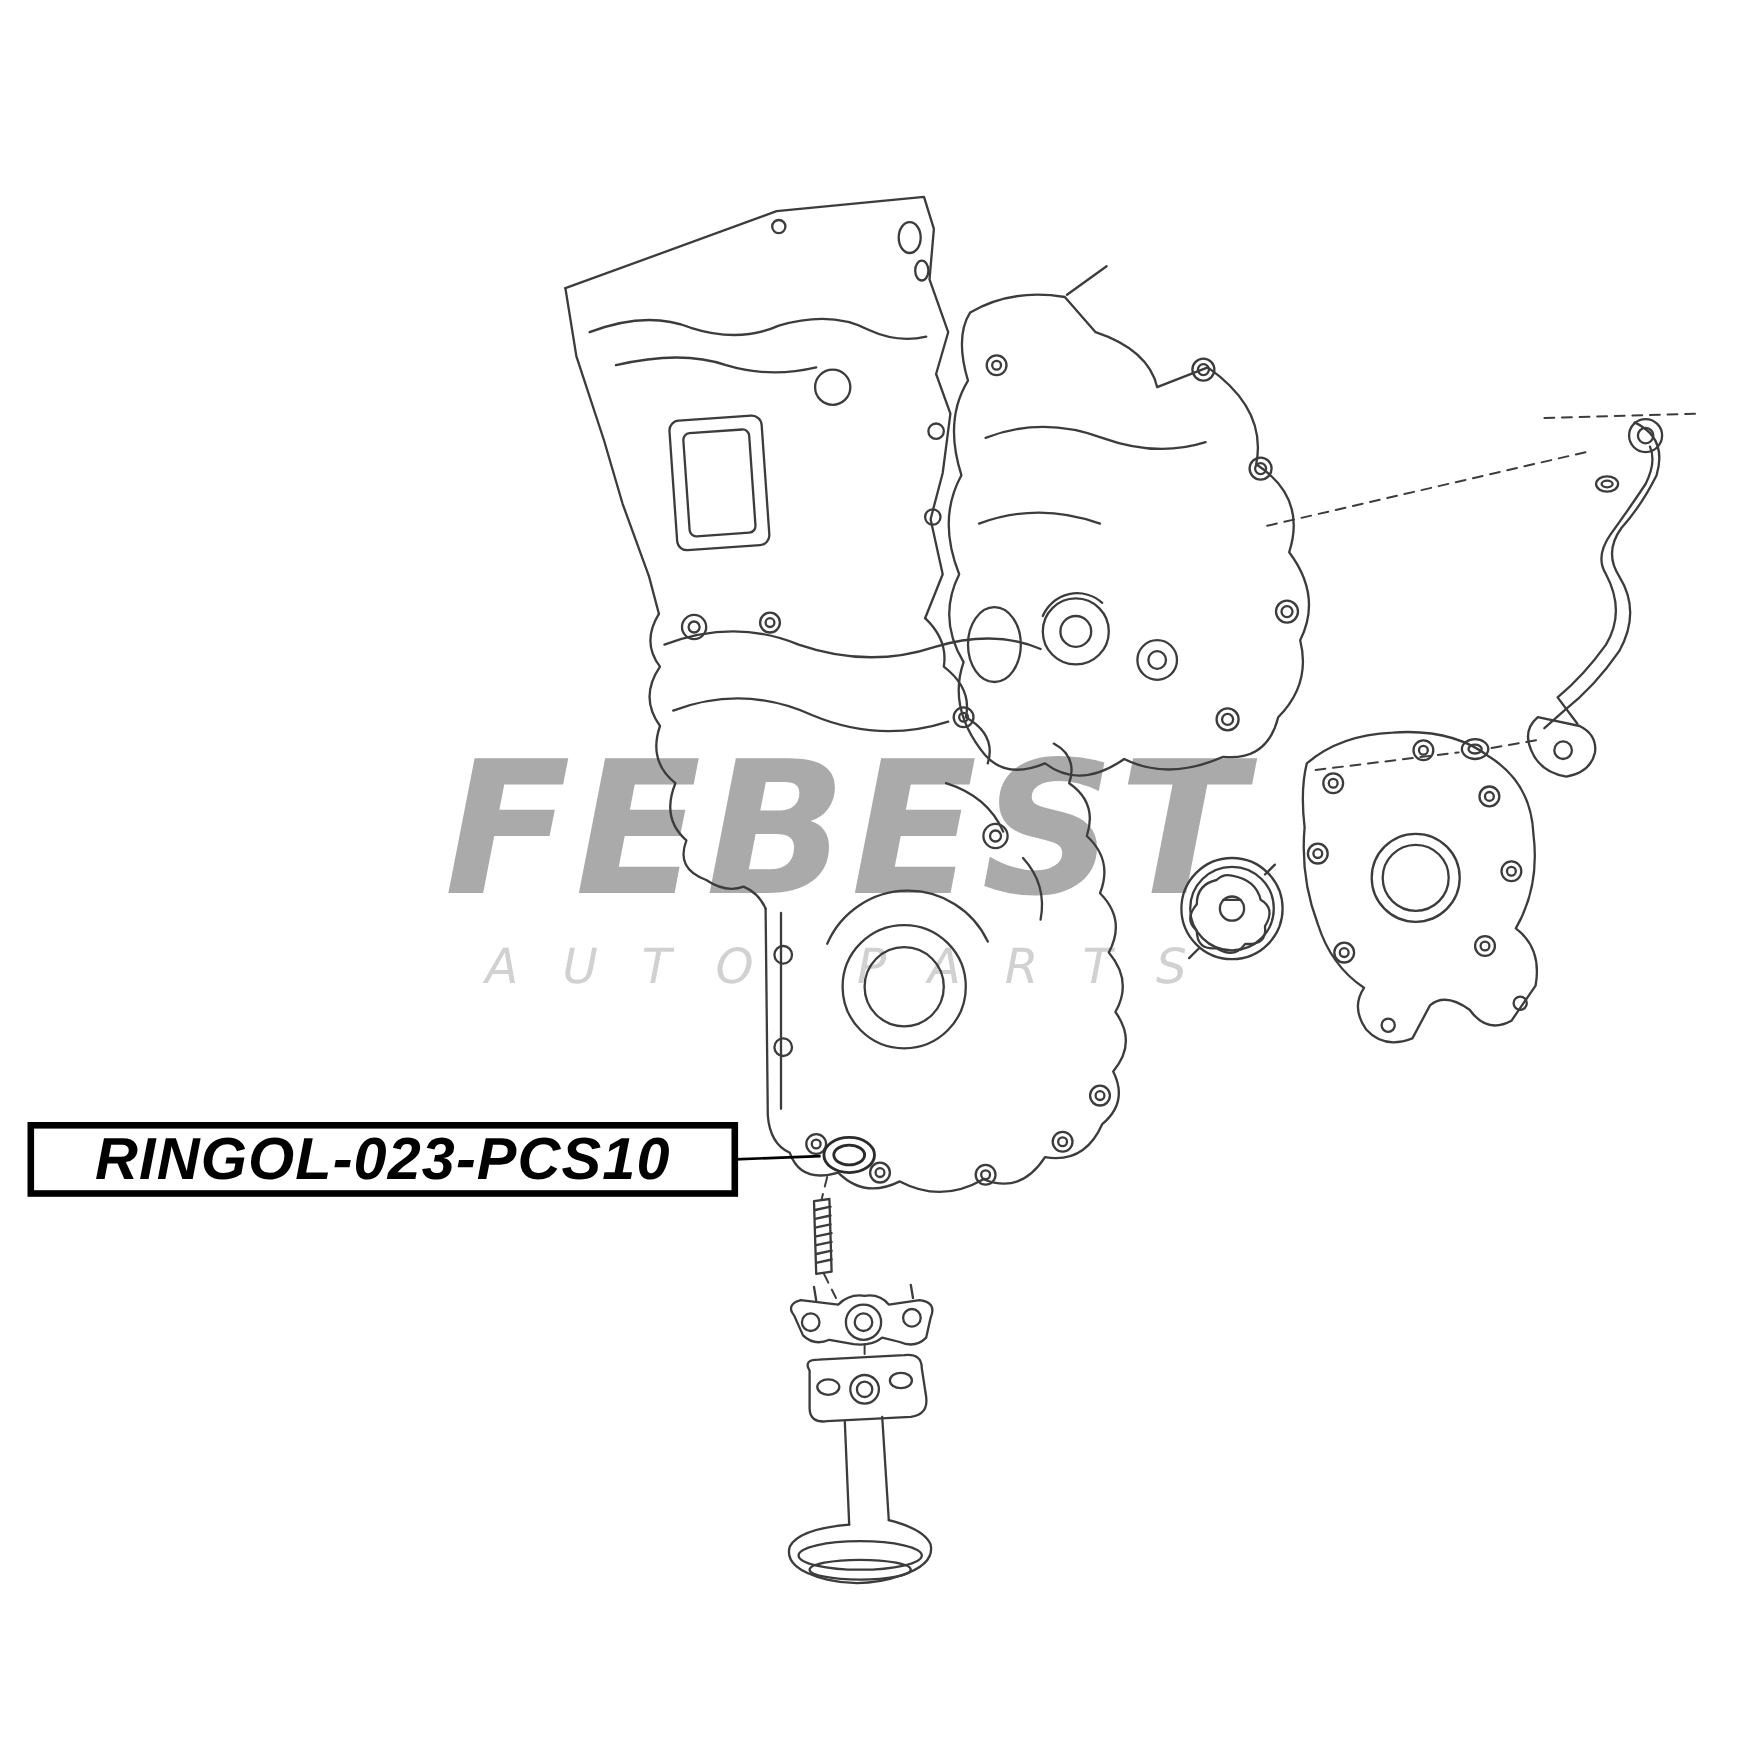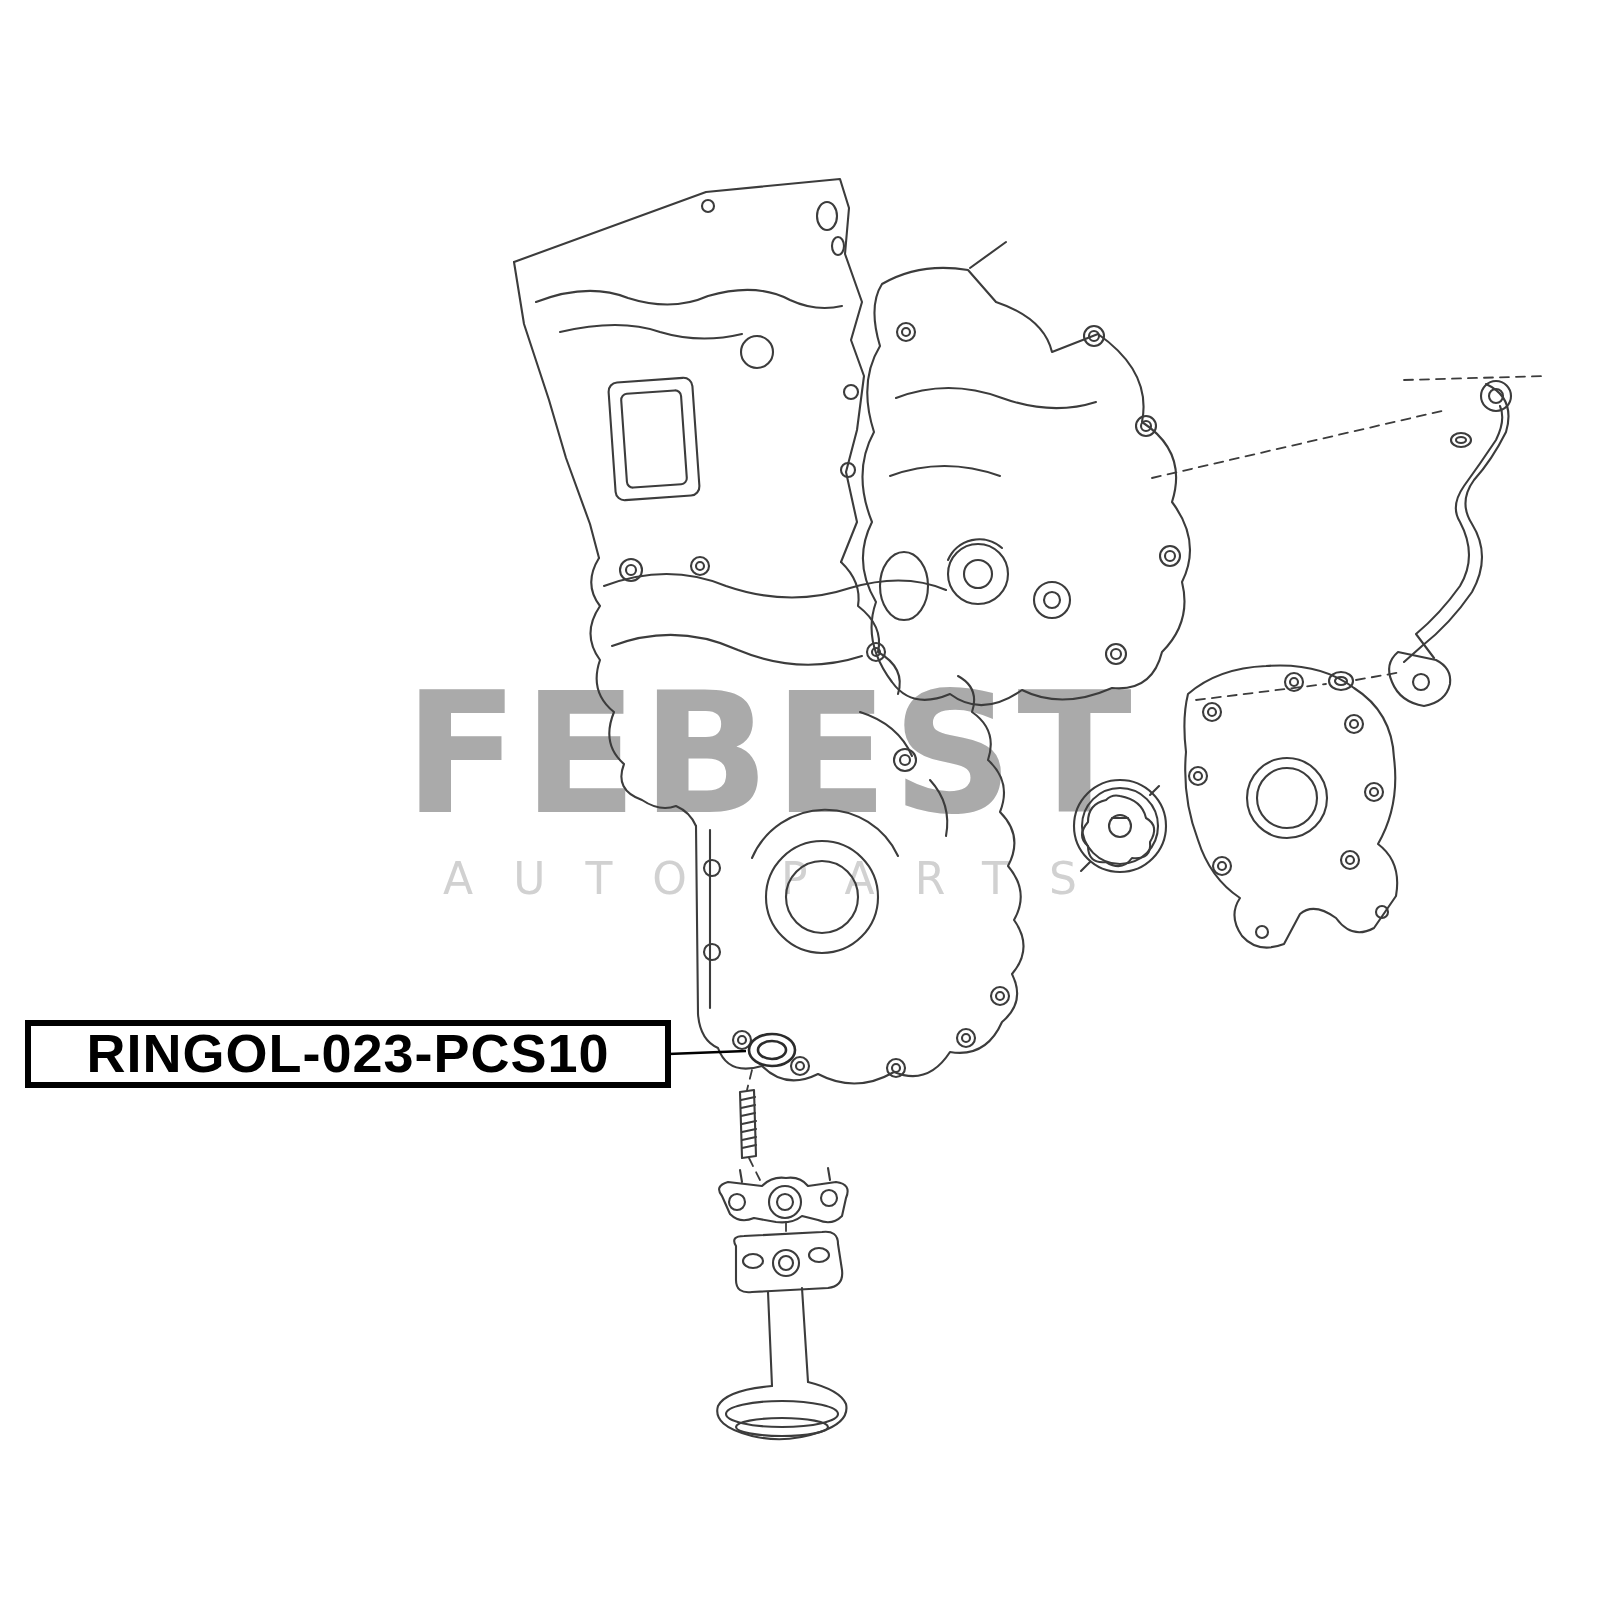--- a/index.html
+++ b/index.html
@@ -1,17 +1,17 @@
 <!DOCTYPE html>
 <html><head>
 <meta charset="utf-8">
 <style>
   html,body{margin:0;padding:0;background:#ffffff;}
   .stage{position:relative;width:1600px;height:1600px;background:#ffffff;overflow:hidden;
-         font-family:"Liberation Sans",sans-serif;}
+         font-family:"Liberation Sans",sans-serif;font-style:italic;}
   svg{display:block;width:1600px;height:1600px;}
   .bg{fill:#ffffff;}
   
   .wm-brand{font-family:"DejaVu Sans",sans-serif;font-weight:700;font-size:168px;
             text-anchor:middle;letter-spacing:4px;opacity:.85;}
   .wm-sub{font-family:"DejaVu Sans",sans-serif;font-weight:400;font-size:44px;
           text-anchor:middle;letter-spacing:40px;opacity:.95;}
   
   .art path,.art circle,.art ellipse,.art rect,.art line{fill:none;stroke-width:2.1;
           stroke-linecap:round;stroke-linejoin:round;}

